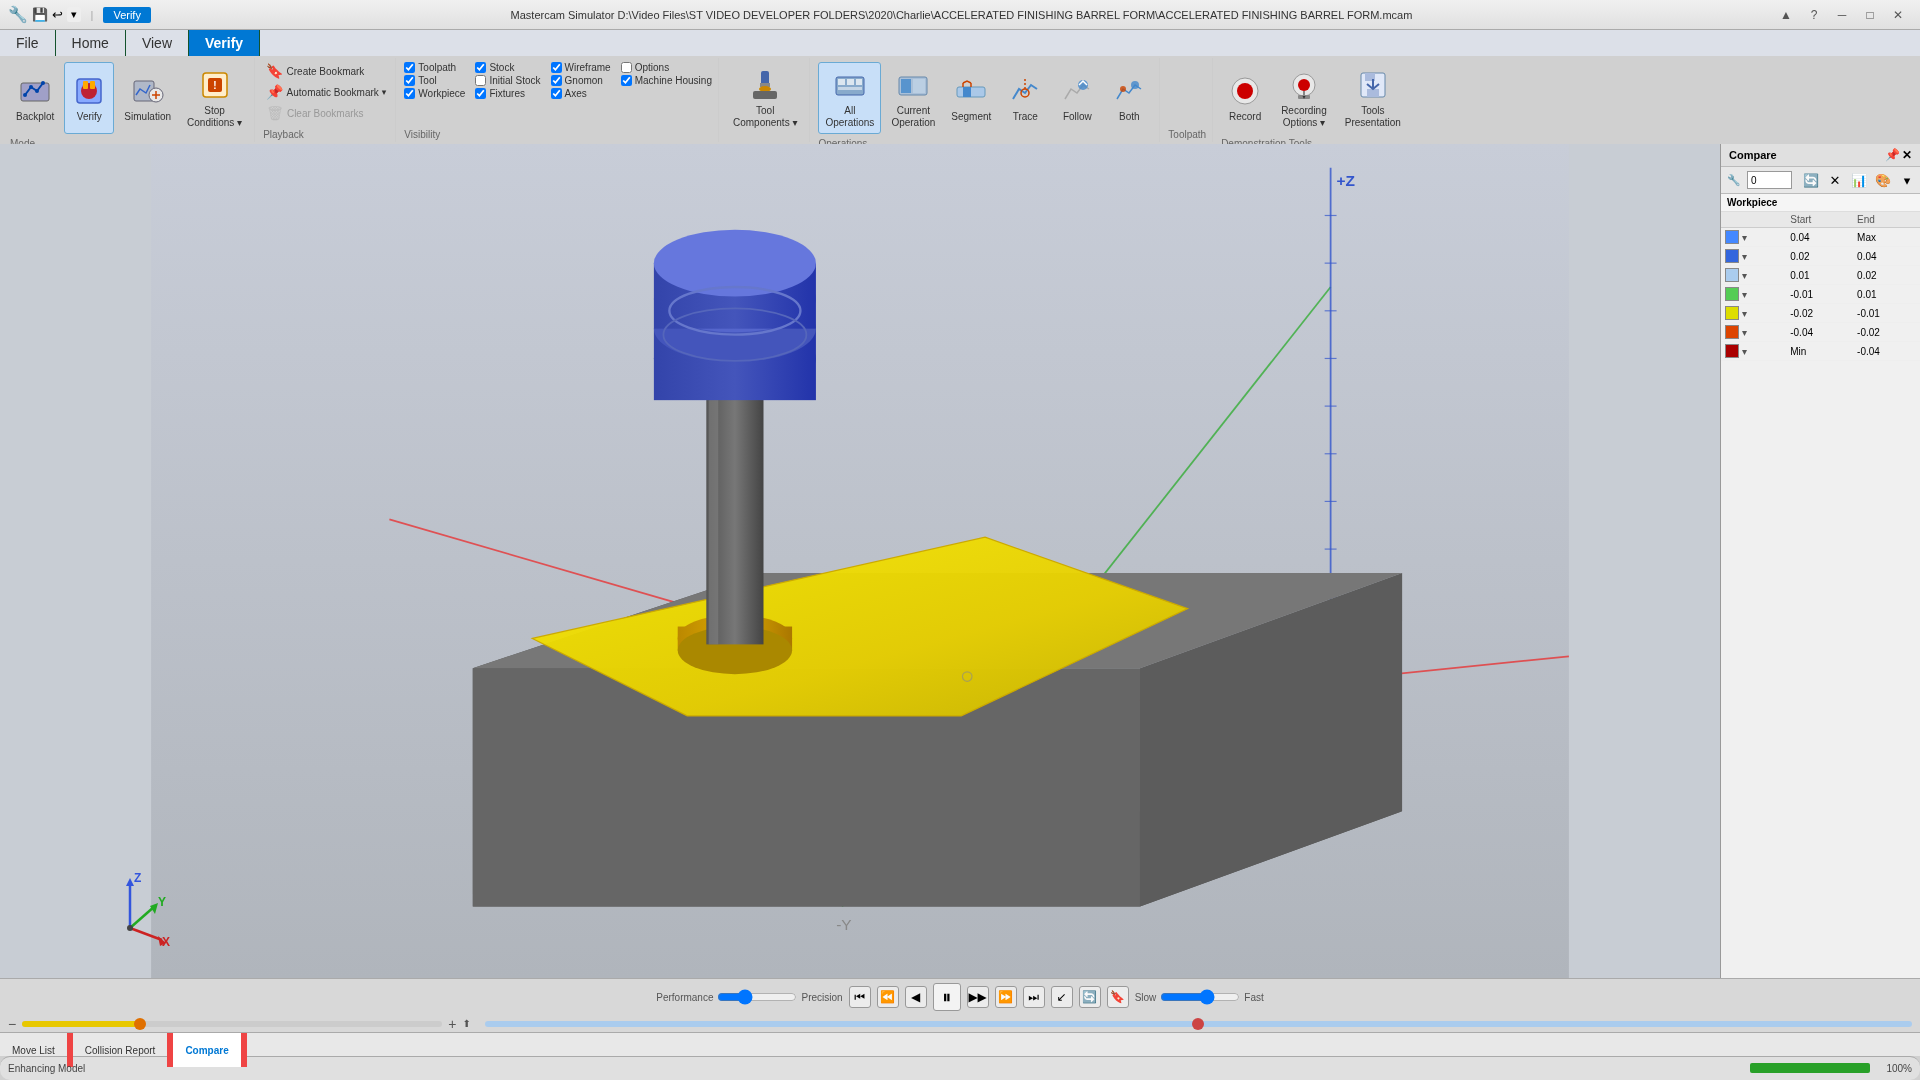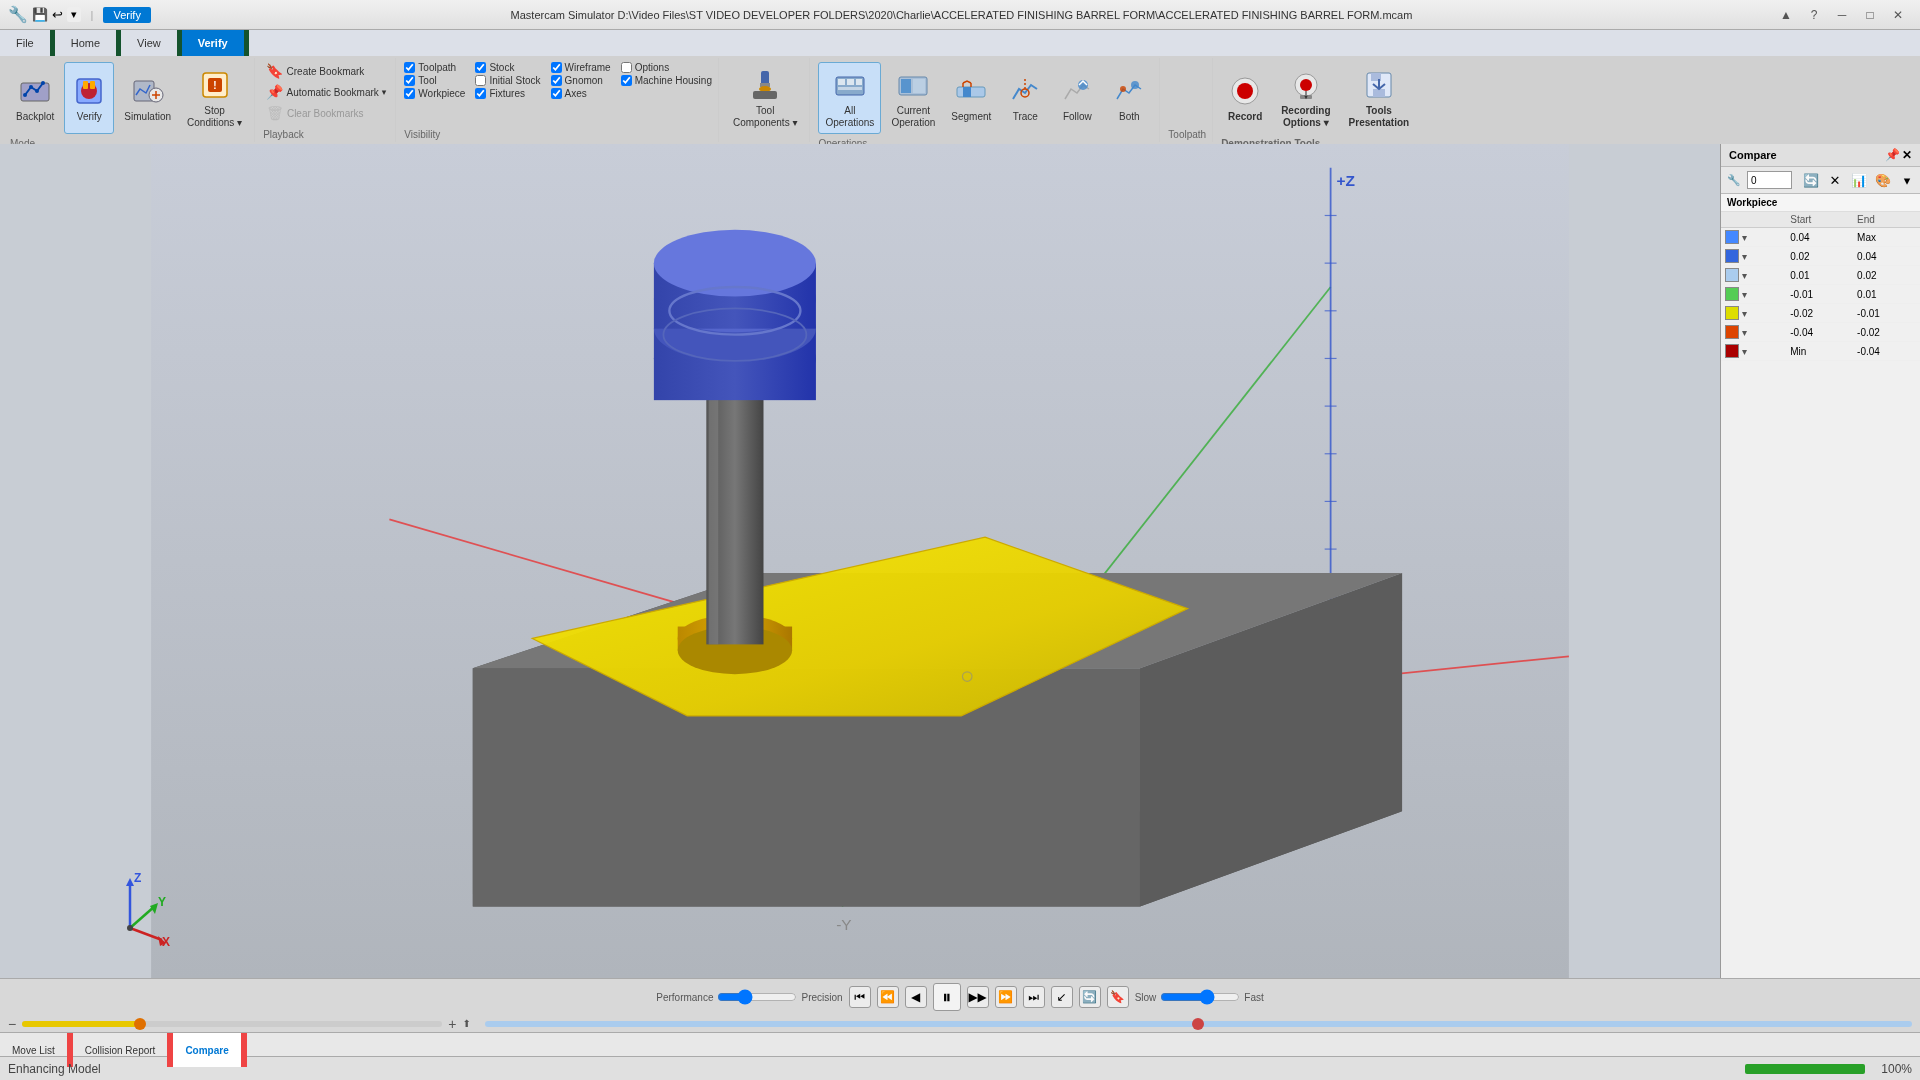--- a/index.html
+++ b/index.html
@@ -24,24 +24,24 @@
       cursor: pointer; font-size: 12px; color: #555;
       background: transparent; border: none;
     }
     #ribbon-tabs {
       display: flex;
       height: 26px;
       background: #dce0e8;
     }
     .ribbon-tab {
       padding: 4px 16px;
-      font-size: 11px;
+      font-size: 14px;
       color: #333;
       cursor: pointer;
-      border-right: 5px solid #14532d;
+      border-right: 1px solid #14532d;
       display: flex; align-items: center;
     }
     .ribbon-tab.active {
       background: #fff;
       border-bottom: none;
       color: #0078d4;
     }
     .ribbon-tab.verify-tab {
       background: #0078d4;
       color: white;
@@ -311,27 +311,27 @@
     }
 
     
     #status-bar {
       height: 24px;
       background: #e0e0e0;
       border-top: 1px solid #aaa;
       display: flex;
       align-items: center;
       padding: 0 8px;
-      font-size: 12px;
+      font-size: 10px;
       color: #444;
       gap: 16px;
+      border-radius: 10px;
     }
     #status-bar .status-progress {
       display: flex;
-      align-items: center;
       gap: 16px;
       margin-left: auto;
     }
     #status-progress-bar {
       width: 120px;
       height: 10px;
       background: #ccc;
       border-radius: 2px;
       overflow: hidden;
     }
@@ -619,21 +619,21 @@
       </div>
     </div>
     <div class="ribbon-group-label">Operations</div>
   </div>
 
   <div class="ribbon-group" style="min-width: 50px;">
     <div class="ribbon-group-content"></div>
     <div class="ribbon-group-label">Toolpath</div>
   </div>
 
-  <div class="ribbon-group" style="min-width: 200px; border-right:none;font-weight:bold;">
+  <div class="ribbon-group" style="min-width: 200px; border-right:none;">
     <div class="ribbon-group-content" style="gap:6px;">
       <div class="large-ribbon-btn">
         <div class="icon-box">
           <svg width="32" height="32" viewBox="0 0 32 32">
             <circle cx="16" cy="16" r="13" fill="#e8e8e8" stroke="#999" stroke-width="1"></circle>
             <circle cx="16" cy="16" r="8" fill="#cc0000"></circle>
           </svg>
         </div>
         <div class="lbl">Record</div>
       </div>

